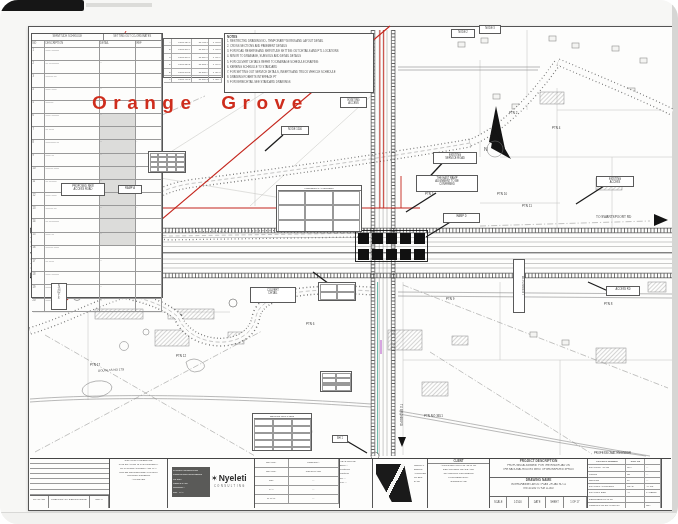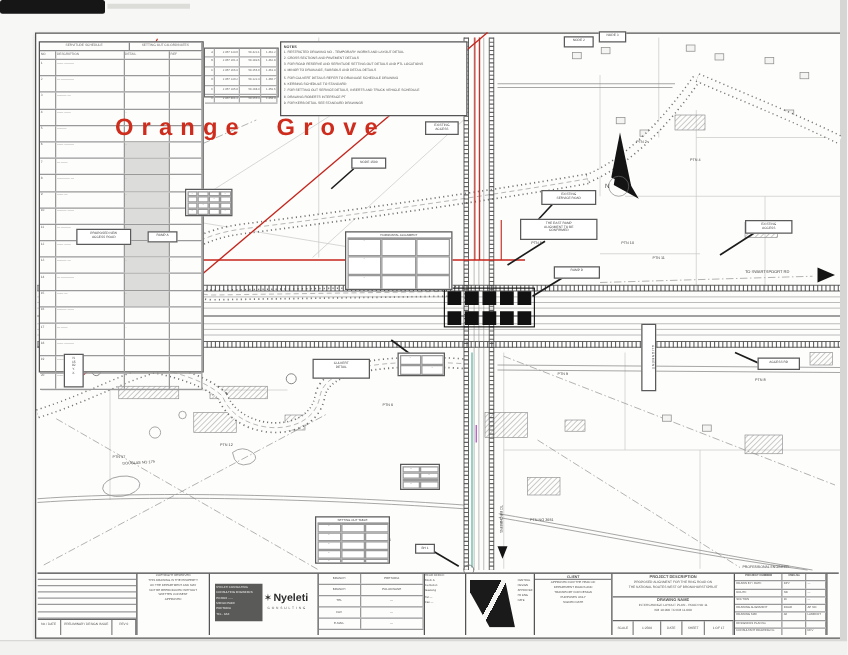--- a/index.html
+++ b/index.html
@@ -1,17 +1,17 @@
 <!DOCTYPE html>
 <html><head>
 <meta charset="utf-8">
 <style>
   html,body{margin:0;padding:0;background:#fff;}
   .stage{position:relative;width:678px;height:524px;background:#f7f7f5;overflow:hidden;
-         font-family:"Liberation Sans","DejaVu Sans",sans-serif;color:#333;}
+         font-family:"Liberation Sans","DejaVu Sans",sans-serif;color:#333;border-radius:18px;}
   .artifact-topbar{position:absolute;left:0;top:0;width:84px;height:11px;background:#161616;border-radius:2px;}
   .artifact-smudge{position:absolute;left:86px;top:3px;width:66px;height:4px;background:#c9c9c7;opacity:.6;}
   .artifact-right{position:absolute;right:0;top:0;width:6px;height:524px;background:#d6d6d4;}
   .artifact-bottom{position:absolute;left:0;top:512px;width:678px;height:12px;background:#f2f2f0;border-top:1px solid #d8d8d6;}
   .sheet{position:absolute;left:28px;top:26px;width:645px;height:485px;background:#fdfdfc;border:1px solid #555;
          box-shadow:0 1px 3px rgba(0,0,0,.18);box-sizing:border-box;}
   svg.plan{position:absolute;left:0;top:0;width:678px;height:524px;z-index:2;}
   .orange-title{position:absolute;left:92px;top:92px;z-index:6;font-size:19px;font-weight:700;
                 letter-spacing:6.5px;word-spacing:12px;color:#ce2d1d;white-space:nowrap;}
   

